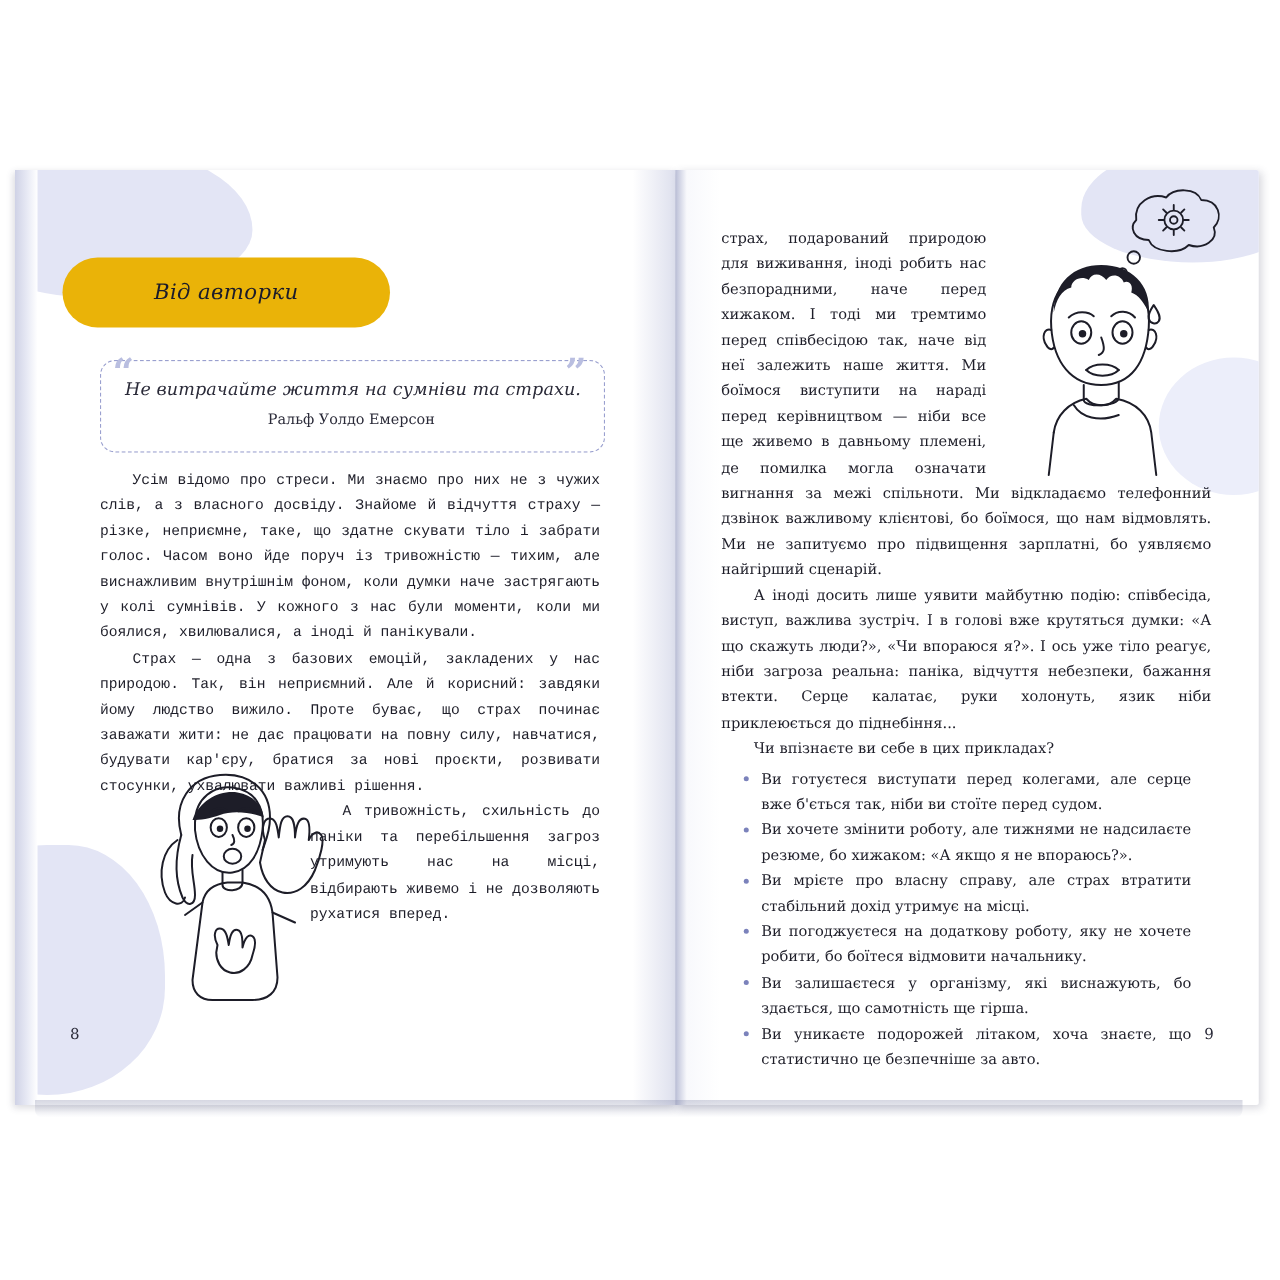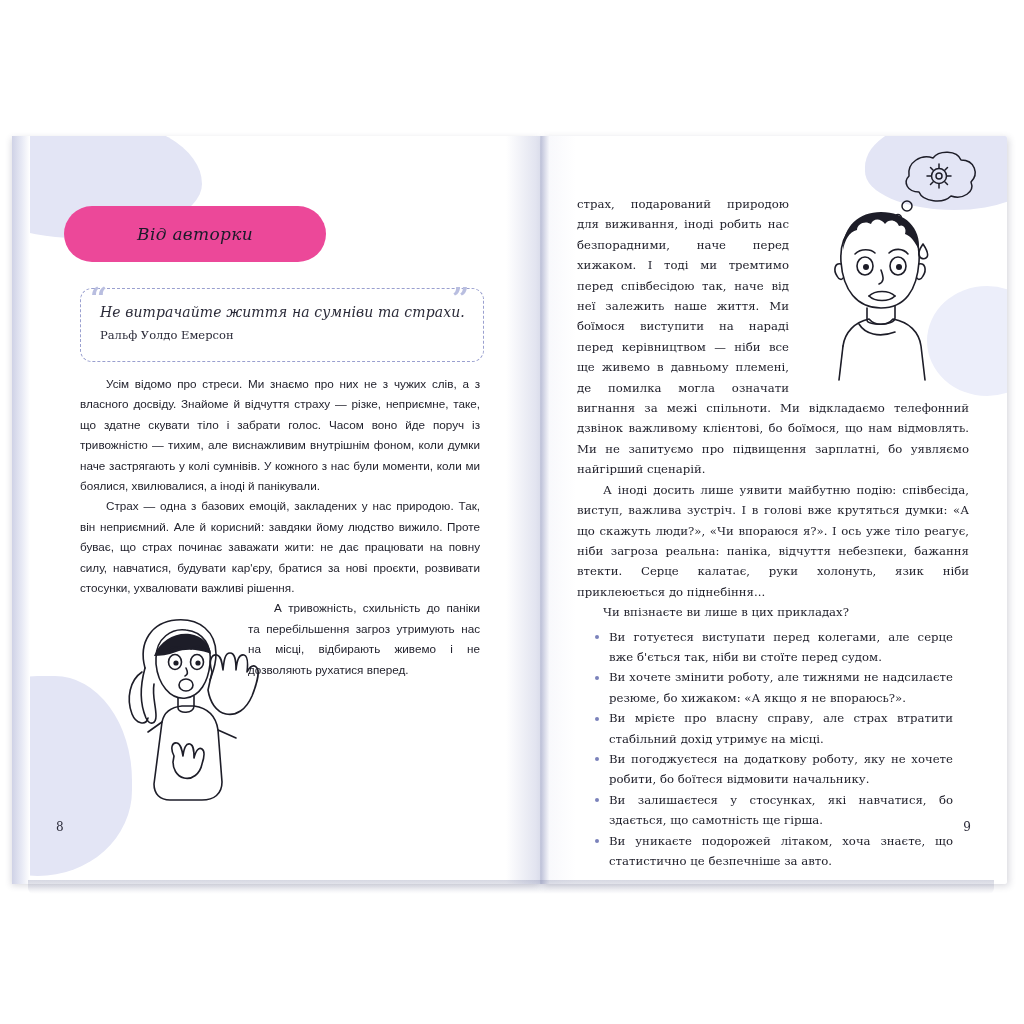--- a/index.html
+++ b/index.html
@@ -90,23 +90,23 @@
   }
   .blob-r-mid {
     right: -40px; top: 150px;
     width: 120px; height: 110px;
     border-radius: 50%;
     background: #eceefa;
   }
   
   .chapter-pill {
     position: absolute;
-    left: 52px; top: 70px;
+    left: 38px; top: 70px;
     width: 262px; height: 56px;
-    background: #ec4899;
+    background: #eab308;
     border-radius: 28px;
     display: flex;
     align-items: center;
     justify-content: center;
   }
   .chapter-pill .title {
     font-family: "DejaVu Serif", serif;
     font-style: italic;
     font-size: 17px;
     color: #1b1b2a;
@@ -138,46 +138,46 @@
     font-family: "DejaVu Serif", serif;
     font-style: italic;
     font-size: 14px;
     color: #2a2a38;
     letter-spacing: .1px;
   }
   .quote-author {
     position: absolute;
     left: 88px; top: 192px;
     width: 362px;
-    text-align: left;
+    text-align: center;
     font-family: "DejaVu Serif", serif;
     font-size: 11.5px;
     color: #2a2a38;
   }
   
   .col-left {
     position: absolute;
     left: 68px; top: 238px;
     width: 400px;
-    font-family: Liberation Sans, sans-serif;
+    font-family: Liberation Mono, monospace;
     font-size: 11.7px;
     line-height: 20.4px;
     color: #1d1d28;
     text-align: justify;
   }
   .col-left p { margin: 0 0 0 0; text-indent: 26px; }
   .wrap-shape {
     float: left;
     width: 168px;
     height: 236px;
     shape-outside: polygon(0 0, 168px 0, 168px 236px, 0 236px);
   }
   .col-right {
     position: absolute;
-    left: 36px; top: 58px;
+    left: 36px; top: 44px;
     width: 392px;
     font-family: "DejaVu Serif", serif;
     font-size: 11.7px;
     line-height: 20.4px;
     color: #1d1d28;
     text-align: justify;
   }
   .col-right p { margin: 0; text-indent: 26px; }
   .col-right p.noindent { text-indent: 0; }
   .float-head {
@@ -297,27 +297,27 @@
             <circle cx="0" cy="0" r="3"></circle>
             <path d="M0 -12 L0 -8 M0 8 L0 12 M-12 0 L-8 0 M8 0 L12 0 M-8.5 -8.5 L-6 -6 M6 6 L8.5 8.5 M8.5 -8.5 L6 -6 M-6 6 L-8.5 8.5"></path>
           </g>
         </svg>
       </div>
 
       <div class="col-right">
         <div class="float-head"></div>
         <p class="noindent">страх, подарований природою для виживання, іноді робить нас безпорадними, наче перед хижаком. І тоді ми тремтимо перед співбесідою так, наче від неї залежить наше життя. Ми боїмося виступити на нараді перед керівництвом — ніби все ще живемо в давньому племені, де помилка могла означати вигнання за межі спільноти. Ми відкладаємо телефонний дзвінок важливому клієнтові, бо боїмося, що нам відмовлять. Ми не запитуємо про підвищення зарплатні, бо уявляємо найгірший сценарій.</p>
         <p>А іноді досить лише уявити майбутню подію: співбесіда, виступ, важлива зустріч. І в голові вже крутяться думки: «А що скажуть люди?», «Чи впораюся я?». І ось уже тіло реагує, ніби загроза реальна: паніка, відчуття небезпеки, бажання втекти. Серце калатає, руки холонуть, язик ніби приклеюється до піднебіння...</p>
-        <p>Чи впізнаєте ви лише в цих прикладах?</p>
+        <p>Чи впізнаєте ви себе в цих прикладах?</p>
         <ul class="checks">
           <li>Ви готуєтеся виступати перед колегами, але серце вже б'ється так, ніби ви стоїте перед судом.</li>
           <li>Ви хочете змінити роботу, але тижнями не надсилаєте резюме, бо хижаком: «А якщо я не впораюсь?».</li>
           <li>Ви мрієте про власну справу, але страх втратити стабільний дохід утримує на місці.</li>
           <li>Ви погоджуєтеся на додаткову роботу, яку не хочете робити, бо боїтеся відмовити начальнику.</li>
-          <li>Ви залишаєтеся у стосунках, які навчатися, бо здається, що самотність ще гірша.</li>
+          <li>Ви залишаєтеся у організму, які виснажують, бо здається, що самотність ще гірша.</li>
           <li>Ви уникаєте подорожей літаком, хоча знаєте, що статистично це безпечніше за авто.</li>
 
         </ul>
       </div>
 
       <div class="illus" style="left:258px; top:56px;">
         <svg width="170" height="190" viewBox="0 0 170 190" fill="none" stroke="#1d1d28" stroke-width="1.6" stroke-linecap="round" stroke-linejoin="round">
 
           <path d="M42 70 C40 40 58 24 82 24 C106 24 122 42 120 70 C118 98 106 116 82 116 C58 116 44 98 42 70 Z"></path>
 

